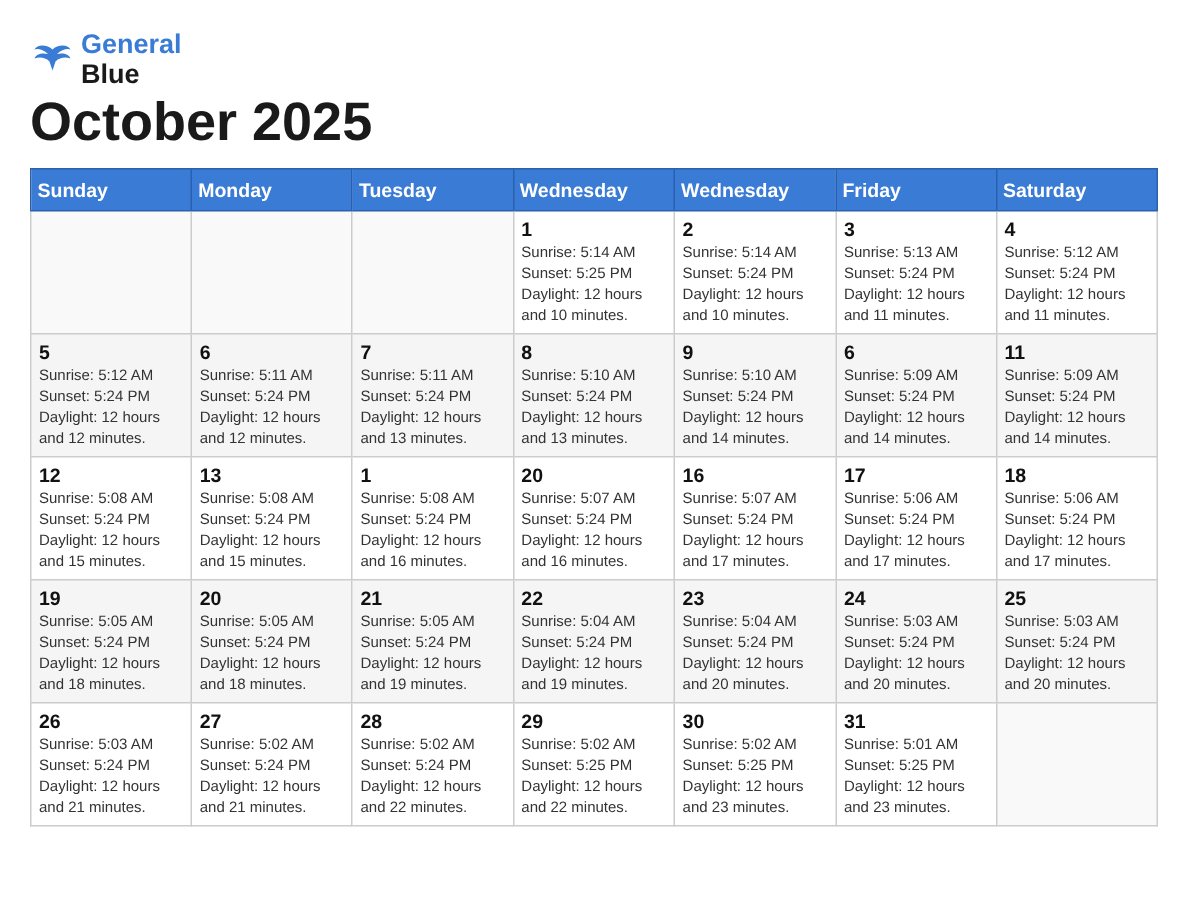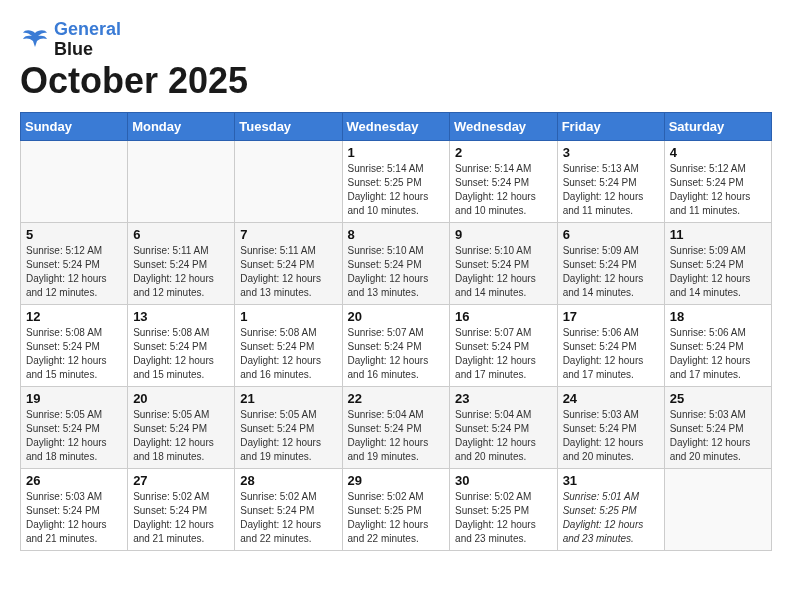--- a/index.html
+++ b/index.html
@@ -335,21 +335,21 @@
         </td>
         <td>
           <div class="day-num">30</div>
           <div class="day-info" style="white-space: pre-line;">Sunrise: 5:02 AM
 Sunset: 5:25 PM
 Daylight: 12 hours
 and 23 minutes.</div>
         </td>
         <td>
           <div class="day-num">31</div>
-          <div class="day-info" style="white-space: pre-line; font-style: italic;">Sunrise: 5:01 AM
+          <div class="day-info" style="white-space: pre-line;">Sunrise: 5:01 AM
 Sunset: 5:25 PM
 Daylight: 12 hours
 and 23 minutes.</div>
         </td>
         <td class="empty"></td>
       </tr>
     </tbody>
 </table>
 
 </body></html>

